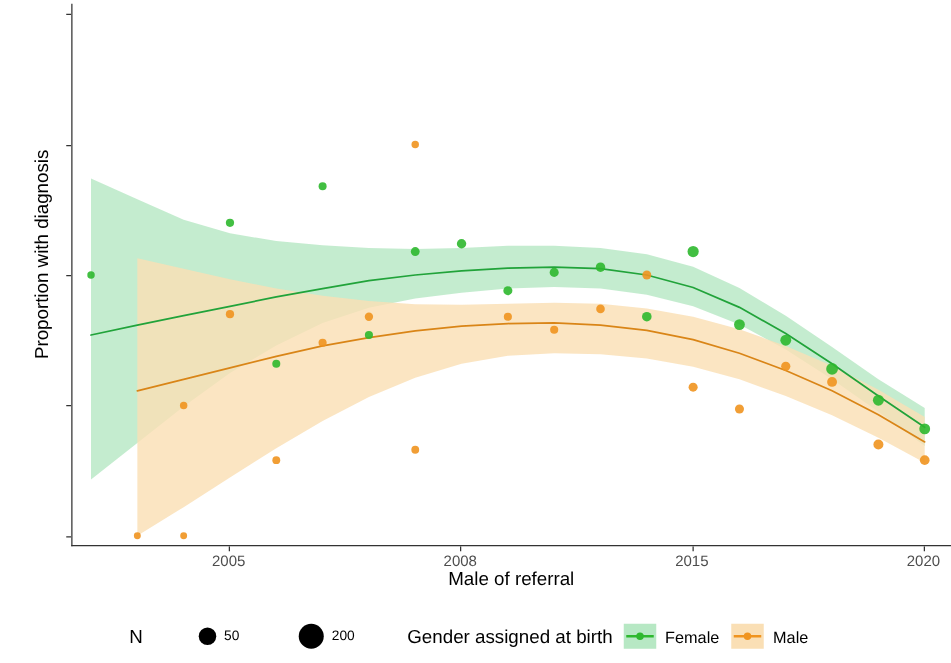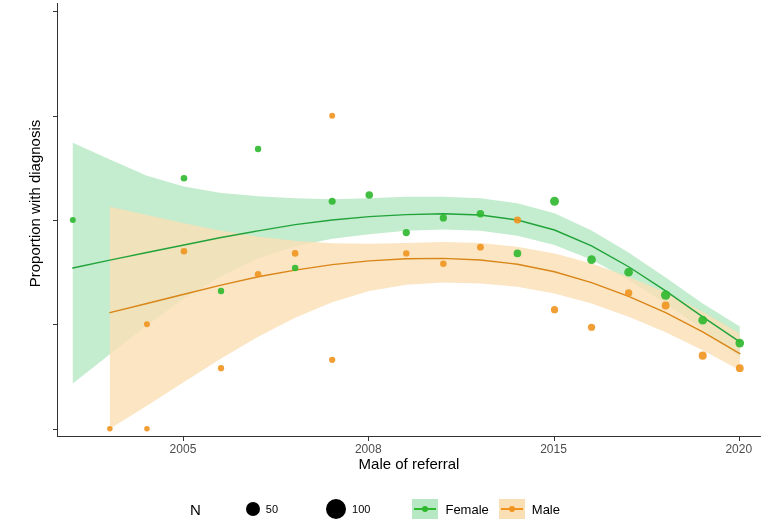--- a/index.html
+++ b/index.html
@@ -146,27 +146,28 @@
 
   <div id="legend">
     <div class="lg-block">
       <span class="lg-title">N</span>
       <span class="lg-size-item">
         <span class="lg-dot" style="width:14px;height:14px;"></span>
         <span class="lg-size-label">50</span>
       </span>
       <span class="lg-size-item">
         <span class="lg-dot" style="width:20px;height:20px;margin-left:6px;"></span>
-        <span class="lg-size-label">100</span>
+        <span class="lg-size-label">200</span>
       </span>
     </div>
 
     <div class="gap-big"></div>
 
     <div class="lg-block">
+      <span class="lg-title">Gender assigned at birth</span>
 
       <span class="lg-key" style="background:#b7e8c4;">
         <span class="kline" style="background:#2eb82e;"></span>
         <span class="kdot" style="background:#2eb82e;"></span>
       </span>
       <span class="lg-key-label">Female</span>
 
       <span class="lg-key" style="background:#fadfb5;">
         <span class="kline" style="background:#f0941f;"></span>
         <span class="kdot" style="background:#f0941f;"></span>

